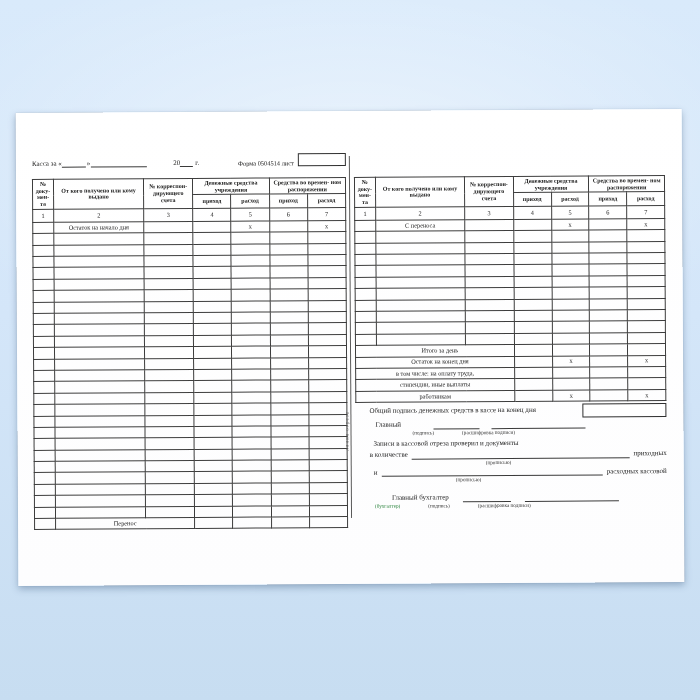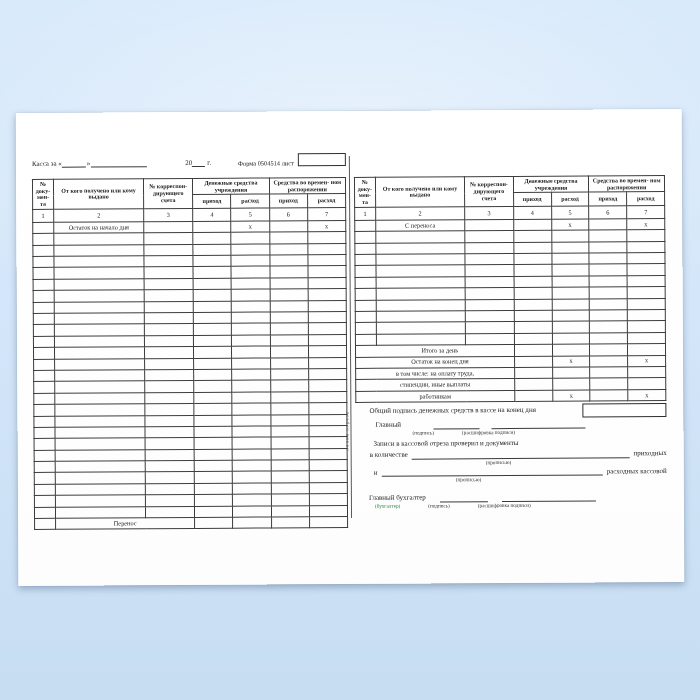--- a/index.html
+++ b/index.html
@@ -17,21 +17,21 @@
     box-shadow:0 3px 7px rgba(60,90,125,.40),0 0 1px #93a6ba;
     transform:rotate(-0.35deg);
   }
   
   .title-row{
     position:absolute;left:16px;top:40px;width:314px;height:15px;
     display:flex;align-items:flex-end;font-size:7px;white-space:nowrap;
   }
   .bl{display:inline-block;border-bottom:1px solid #3a3a3a;height:7px;}
   .w24{width:24px}.w56{width:56px}.w13{width:13px}
-  .yr{margin-left:38px;}
+  .yr{margin-left:26px;}
   .title-row .gq{margin:0 1px;}
   .form-group{margin-left:auto;display:flex;align-items:flex-end;font-size:6.4px;}
   .sheet-box{display:inline-block;width:46px;height:11px;border:1.2px solid #2f2f2f;margin-left:4px;background:#fff;}
   
   .left-col{position:absolute;left:16px;top:66px;width:314px;}
   .right-col{position:absolute;left:338px;top:66px;width:311px;display:flex;flex-direction:column;}
   table.grid{border-collapse:collapse;table-layout:fixed;width:100%;}
   table.grid td{
     border:1px solid #3d3d3d;padding:0 2px;height:10.4px;
     font-size:6.3px;line-height:1.05;overflow:hidden;vertical-align:middle;text-align:center;
@@ -576,21 +576,21 @@
       <div class="r-line qline">
         <span style="margin-left:18px">и</span>
         <span class="bl-grow"></span>
         <span>расходных кассовой</span>
       </div>
       <div class="r-line hints">
         <span style="margin-left:100px">(прописью)</span>
       </div>
 
       <div class="r-line chief">
-        <span style="margin-left:13px">Главный бухгалтер</span>
+        <span style="margin-left:36px">Главный бухгалтер</span>
         <span class="bl" style="width:48px;margin-left:14px"></span>
         <span class="bl" style="width:94px;margin-left:14px"></span>
       </div>
       <div class="r-line hints">
         <span class="green" style="margin-left:19px">(бухгалтер)</span>
         <span style="margin-left:28px">(подпись)</span>
         <span style="margin-left:28px">(расшифровка подписи)</span>
       </div>
     </div>
   </div>

